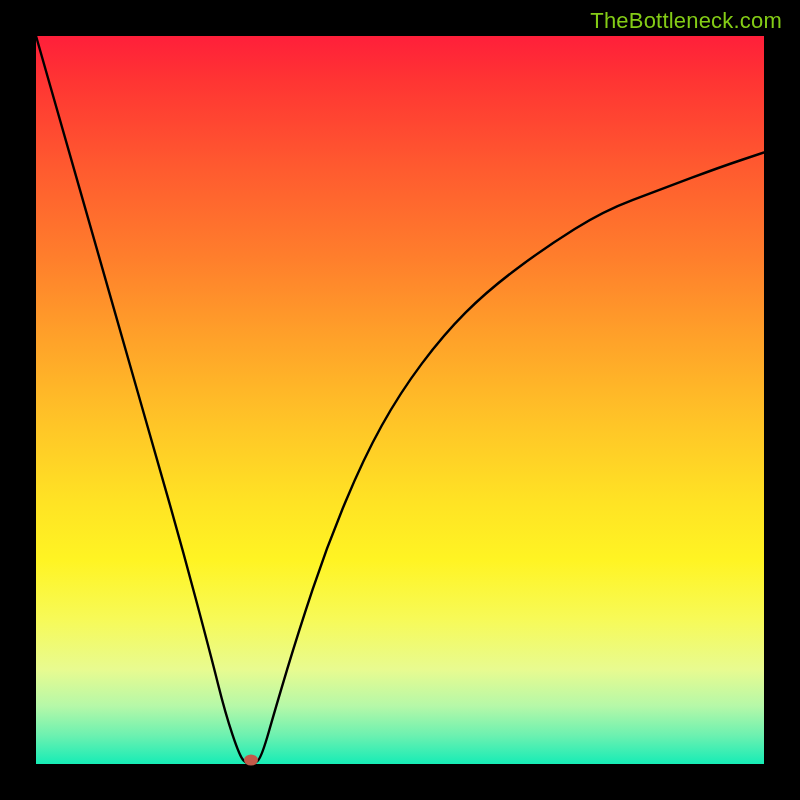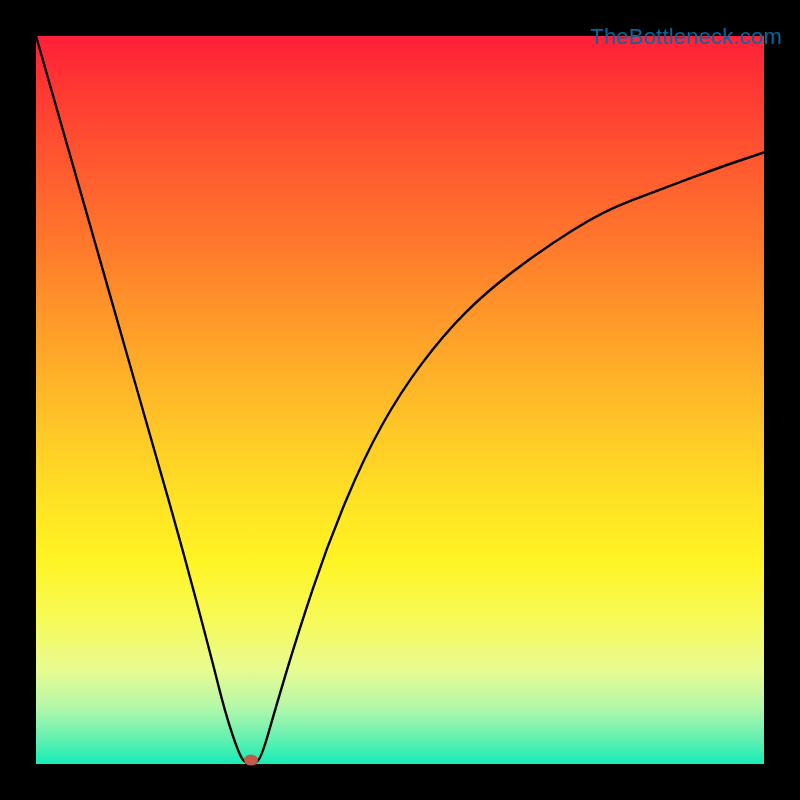--- a/index.html
+++ b/index.html
@@ -50,25 +50,25 @@
   .minpoint {
     position: absolute;
     width: 14px;
     height: 11px;
     border-radius: 50%;
     background: #c25a4a;
     transform: translate(-50%, -50%);
   }
   .watermark {
     position: absolute;
-    top: 24px;
+    top: 8px;
     right: 18px;
     font-family: Arial, Helvetica, sans-serif;
     font-size: 22px;
-    color: #0369a1;
+    color: #84cc16;
     letter-spacing: 0.2px;
   }
 </style>
 </head>
 <body>
 
 <div class="frame">
 
   <div class="plot-area">
     <svg class="curve" viewBox="0 0 728 728" preserveAspectRatio="none">

